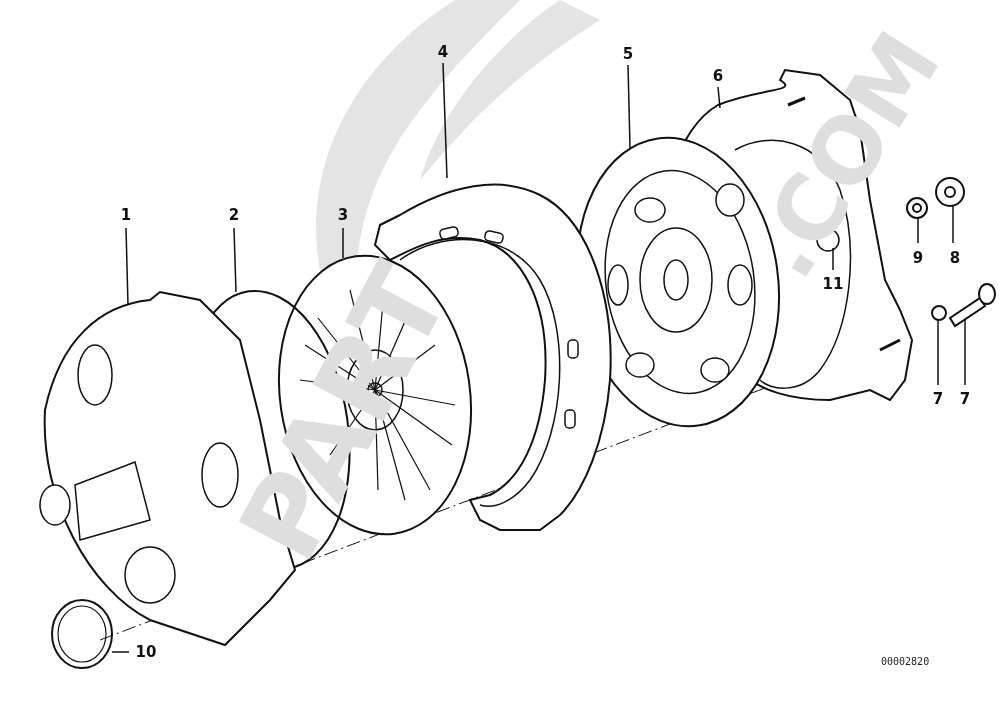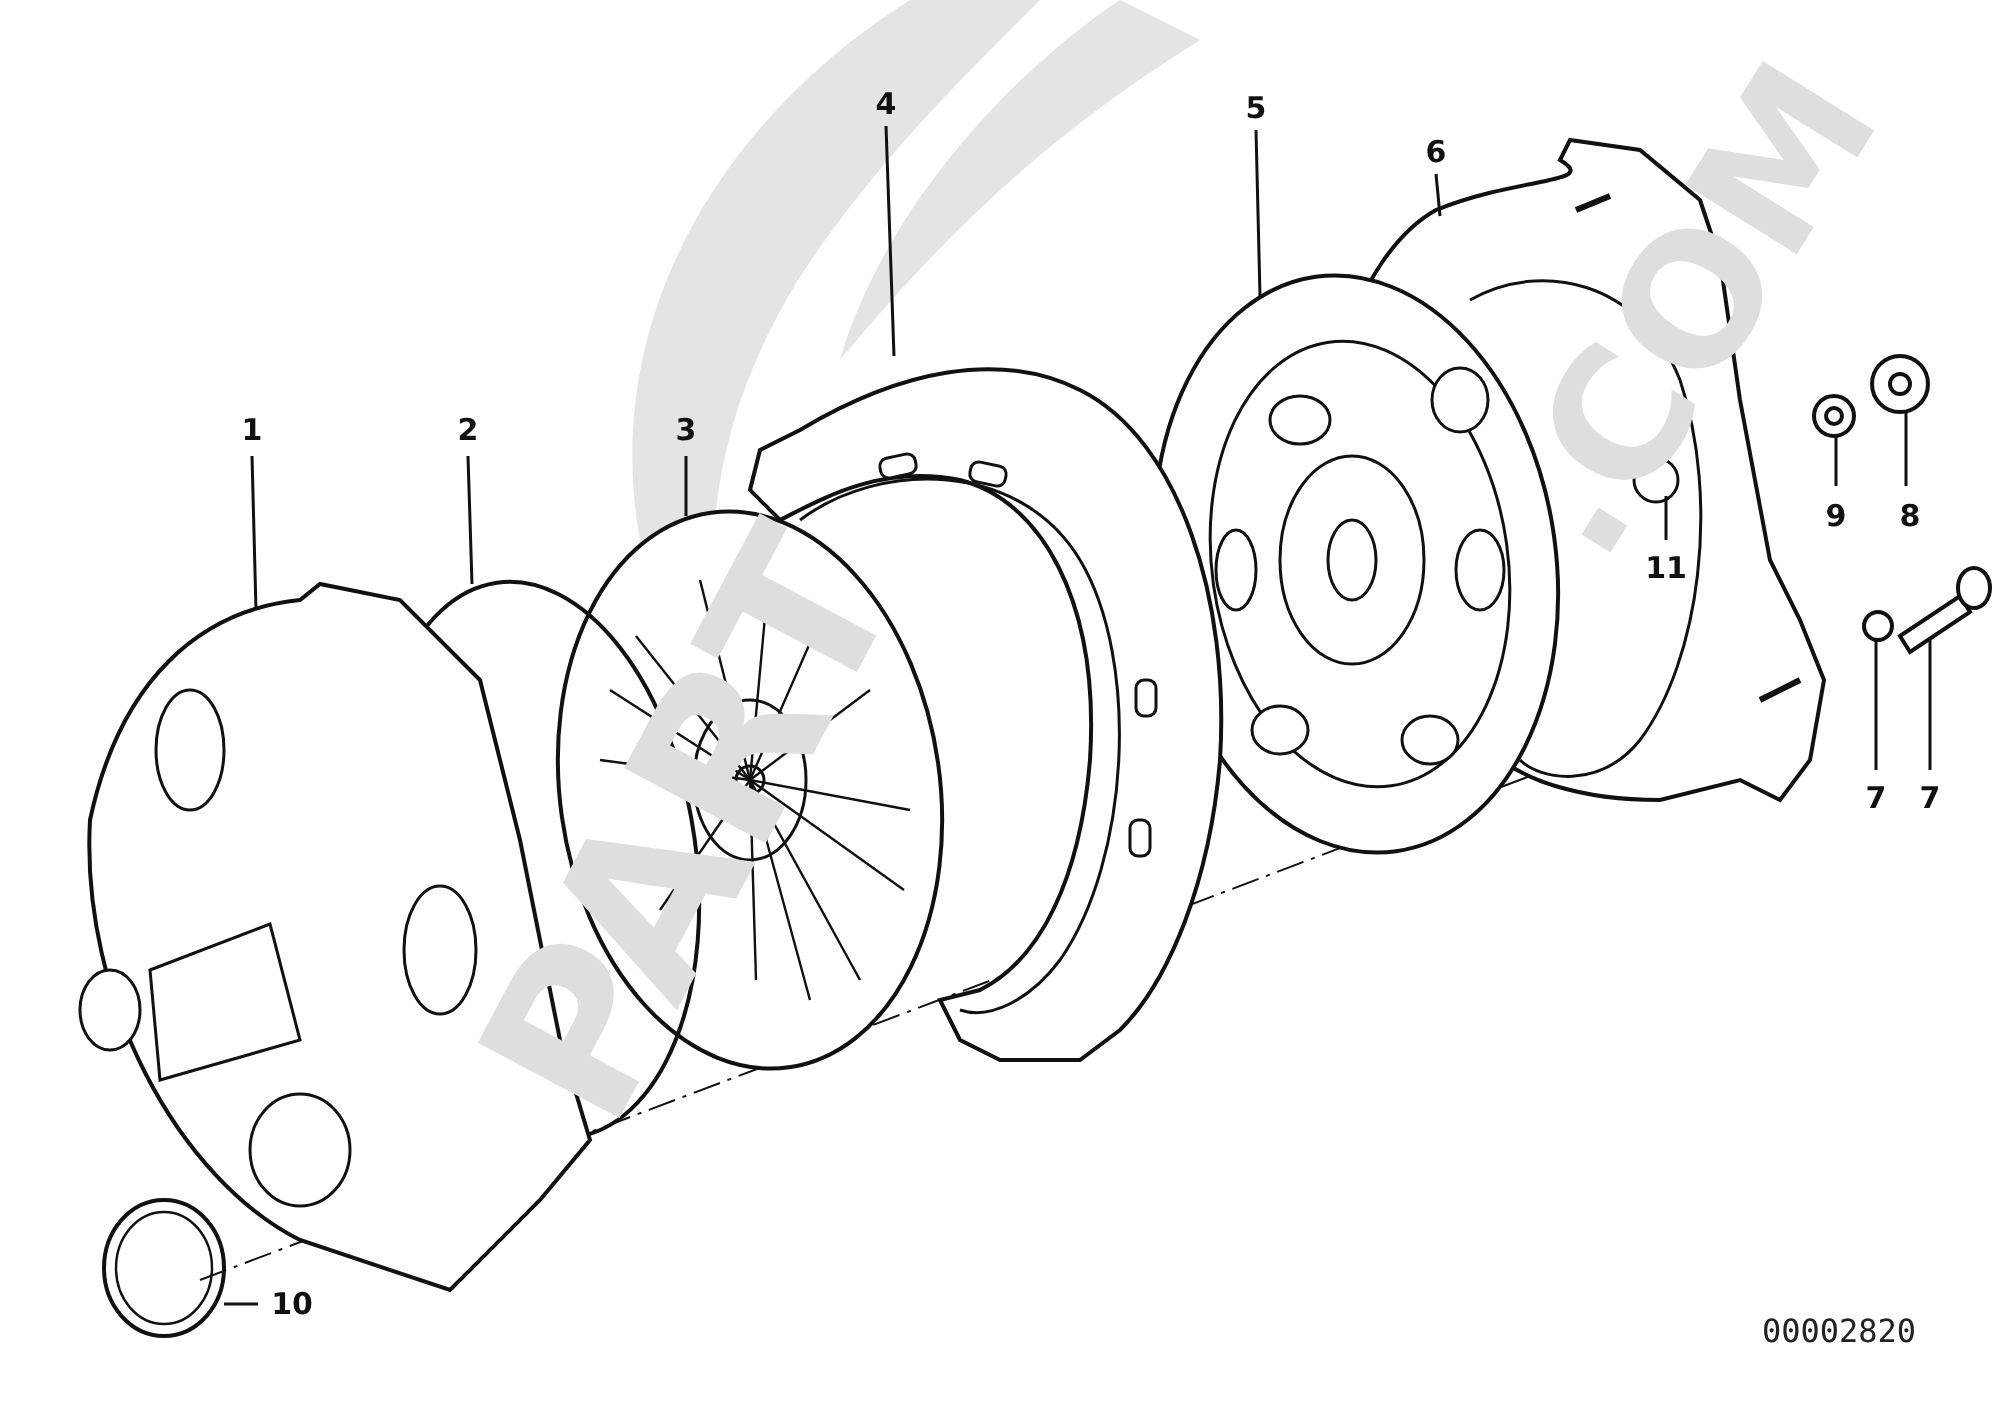--- a/index.html
+++ b/index.html
@@ -1,19 +1,19 @@
 <!DOCTYPE html>
 <html><head>
 <meta charset="utf-8">
 <style>
   html, body { margin: 0; padding: 0; background: #ffffff; }
   body { width: 1000px; height: 705px; position: relative; overflow: hidden; font-family: "Liberation Sans", sans-serif; }
   #canvas { position: absolute; left: 0; top: 0; width: 1000px; height: 705px; }
   .callout-label { position: absolute; font-family: "DejaVu Sans", sans-serif; font-weight: bold; font-size: 15px; color: #111; line-height: 1; transform: translateX(-50%); }
-  .ref-number { position: absolute; left: 881px; top: 656px; font-family: "DejaVu Sans Mono", monospace; font-size: 16px; color: #222; letter-spacing: 0; text-align: right; }
+  .ref-number { position: absolute; left: 881px; top: 656px; font-family: "DejaVu Sans Mono", monospace; font-size: 10px; color: #222; letter-spacing: 0; text-align: right; }
   .watermark-text { position: absolute; font-family: "DejaVu Sans", sans-serif; font-weight: bold; color: #dedede; pointer-events: none; white-space: nowrap; }
 </style>
 </head>
 <body>
 
 <svg id="canvas" viewBox="0 0 1000 705" xmlns="http://www.w3.org/2000/svg">
 
   <g fill="#e4e4e4" stroke="none">
     <path d="M455 0 C360 60 300 160 320 270 C330 330 360 360 380 380 C340 300 350 200 420 110 C450 70 480 40 520 0 Z"></path>
     <path d="M560 0 C500 40 440 110 420 180 C470 120 520 70 600 20 Z"></path>

